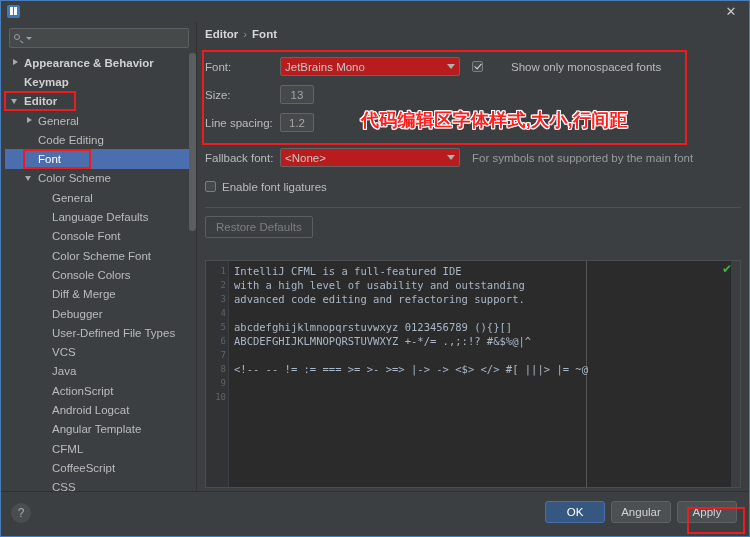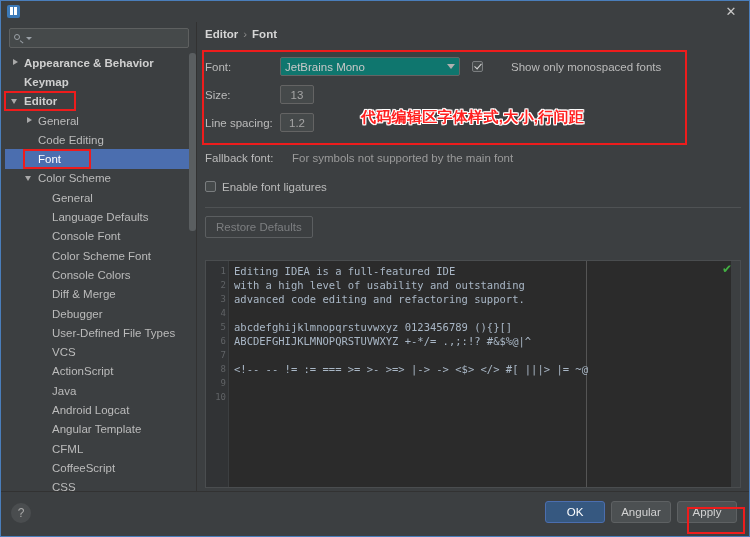--- a/index.html
+++ b/index.html
@@ -234,21 +234,21 @@
   }
   .field-label {
     width: 75px;
     flex: none;
     font-size: 11.5px;
     color: #bbbbbb;
   }
   .combo {
     width: 180px;
     height: 19px;
-    background: #0f766e;
+    background: #b91c1c;
     border: 1px solid #646464;
     border-radius: 2px;
     display: flex;
     align-items: center;
     padding: 0 4px;
     box-sizing: border-box;
     font-size: 11.5px;
     color: #c8c8c8;
     position: relative;
   }
@@ -439,21 +439,21 @@
   .annot-box {
     position: absolute;
     border: 2px solid #ee1c1c;
     box-sizing: border-box;
     pointer-events: none;
   }
   .annot-text {
     position: absolute;
     color: #ff2020;
     font-weight: bold;
-    font-size: 15px;
+    font-size: 18px;
     letter-spacing: 0.3px;
     text-shadow:
        1px 0 0 #ffffff, -1px 0 0 #ffffff,
        0 1px 0 #ffffff, 0 -1px 0 #ffffff,
        1px 1px 0 #ffffff, -1px -1px 0 #ffffff,
        1px -1px 0 #ffffff, -1px 1px 0 #ffffff;
     white-space: nowrap;
   }
 </style>
 </head>
@@ -538,25 +538,25 @@
             <div class="tree-row" style="padding-left: 34px;">
               <span class="arrow"></span>
               <span>User-Defined File Types</span>
             </div>
             <div class="tree-row" style="padding-left: 34px;">
               <span class="arrow"></span>
               <span>VCS</span>
             </div>
             <div class="tree-row" style="padding-left: 34px;">
               <span class="arrow"></span>
+              <span>Java</span>
+            </div>
+            <div class="tree-row" style="padding-left: 34px;">
+              <span class="arrow"></span>
               <span>ActionScript</span>
-            </div>
-            <div class="tree-row" style="padding-left: 34px;">
-              <span class="arrow"></span>
-              <span>Java</span>
             </div>
             <div class="tree-row" style="padding-left: 34px;">
               <span class="arrow"></span>
               <span>Android Logcat</span>
             </div>
             <div class="tree-row" style="padding-left: 34px;">
               <span class="arrow"></span>
               <span>Angular Template</span>
             </div>
             <div class="tree-row" style="padding-left: 34px;">
@@ -607,20 +607,24 @@
 
         <div class="field-row">
           <span class="field-label">Line spacing:</span>
           <div class="textfield">
             <span>1.2</span>
           </div>
         </div>
 
         <div class="field-row" style="margin-top:10px;">
           <span class="field-label">Fallback font:</span>
+          <div class="combo">
+            <span class="val">&lt;None&gt;</span>
+            <span class="chev"></span>
+          </div>
           <span class="hint">For symbols not supported by the main font</span>
         </div>
 
         <div class="field-row" style="margin-top:4px;">
           <div class="cb-wrap">
             <span class="checkbox"></span>
             <span>Enable font ligatures</span>
           </div>
         </div>
 
@@ -628,21 +632,21 @@
 
         <div>
           <span class="btn-flat">Restore Defaults</span>
         </div>
       </div>
 
       <div class="preview">
         <div class="gutter"></div>
         <div class="margin-guide"></div>
         <div class="code-lines" id="code-lines">
-            <div class="code-line"><span class="ln">1</span><span class="ltxt">Editing IDEA is a full-featured IDE</span></div>
+            <div class="code-line"><span class="ln">1</span><span class="ltxt">IntelliJ CFML is a full-featured IDE</span></div>
             <div class="code-line"><span class="ln">2</span><span class="ltxt">with a high level of usability and outstanding</span></div>
             <div class="code-line"><span class="ln">3</span><span class="ltxt">advanced code editing and refactoring support.</span></div>
             <div class="code-line"><span class="ln">4</span><span class="ltxt"></span></div>
             <div class="code-line"><span class="ln">5</span><span class="ltxt">abcdefghijklmnopqrstuvwxyz 0123456789 (){}[]</span></div>
             <div class="code-line"><span class="ln">6</span><span class="ltxt">ABCDEFGHIJKLMNOPQRSTUVWXYZ +-*/= .,;:!? #&amp;$%@|^</span></div>
             <div class="code-line"><span class="ln">7</span><span class="ltxt"></span></div>
             <div class="code-line"><span class="ln">8</span><span class="ltxt">&lt;!-- -- != := === &gt;= &gt;- &gt;=&gt; |-&gt; -&gt; &lt;$&gt; &lt;/&gt; #[ |||&gt; |= ~@</span></div>
             <div class="code-line"><span class="ln">9</span><span class="ltxt"></span></div>
             <div class="code-line"><span class="ln">10</span><span class="ltxt"></span></div>
           </div>

